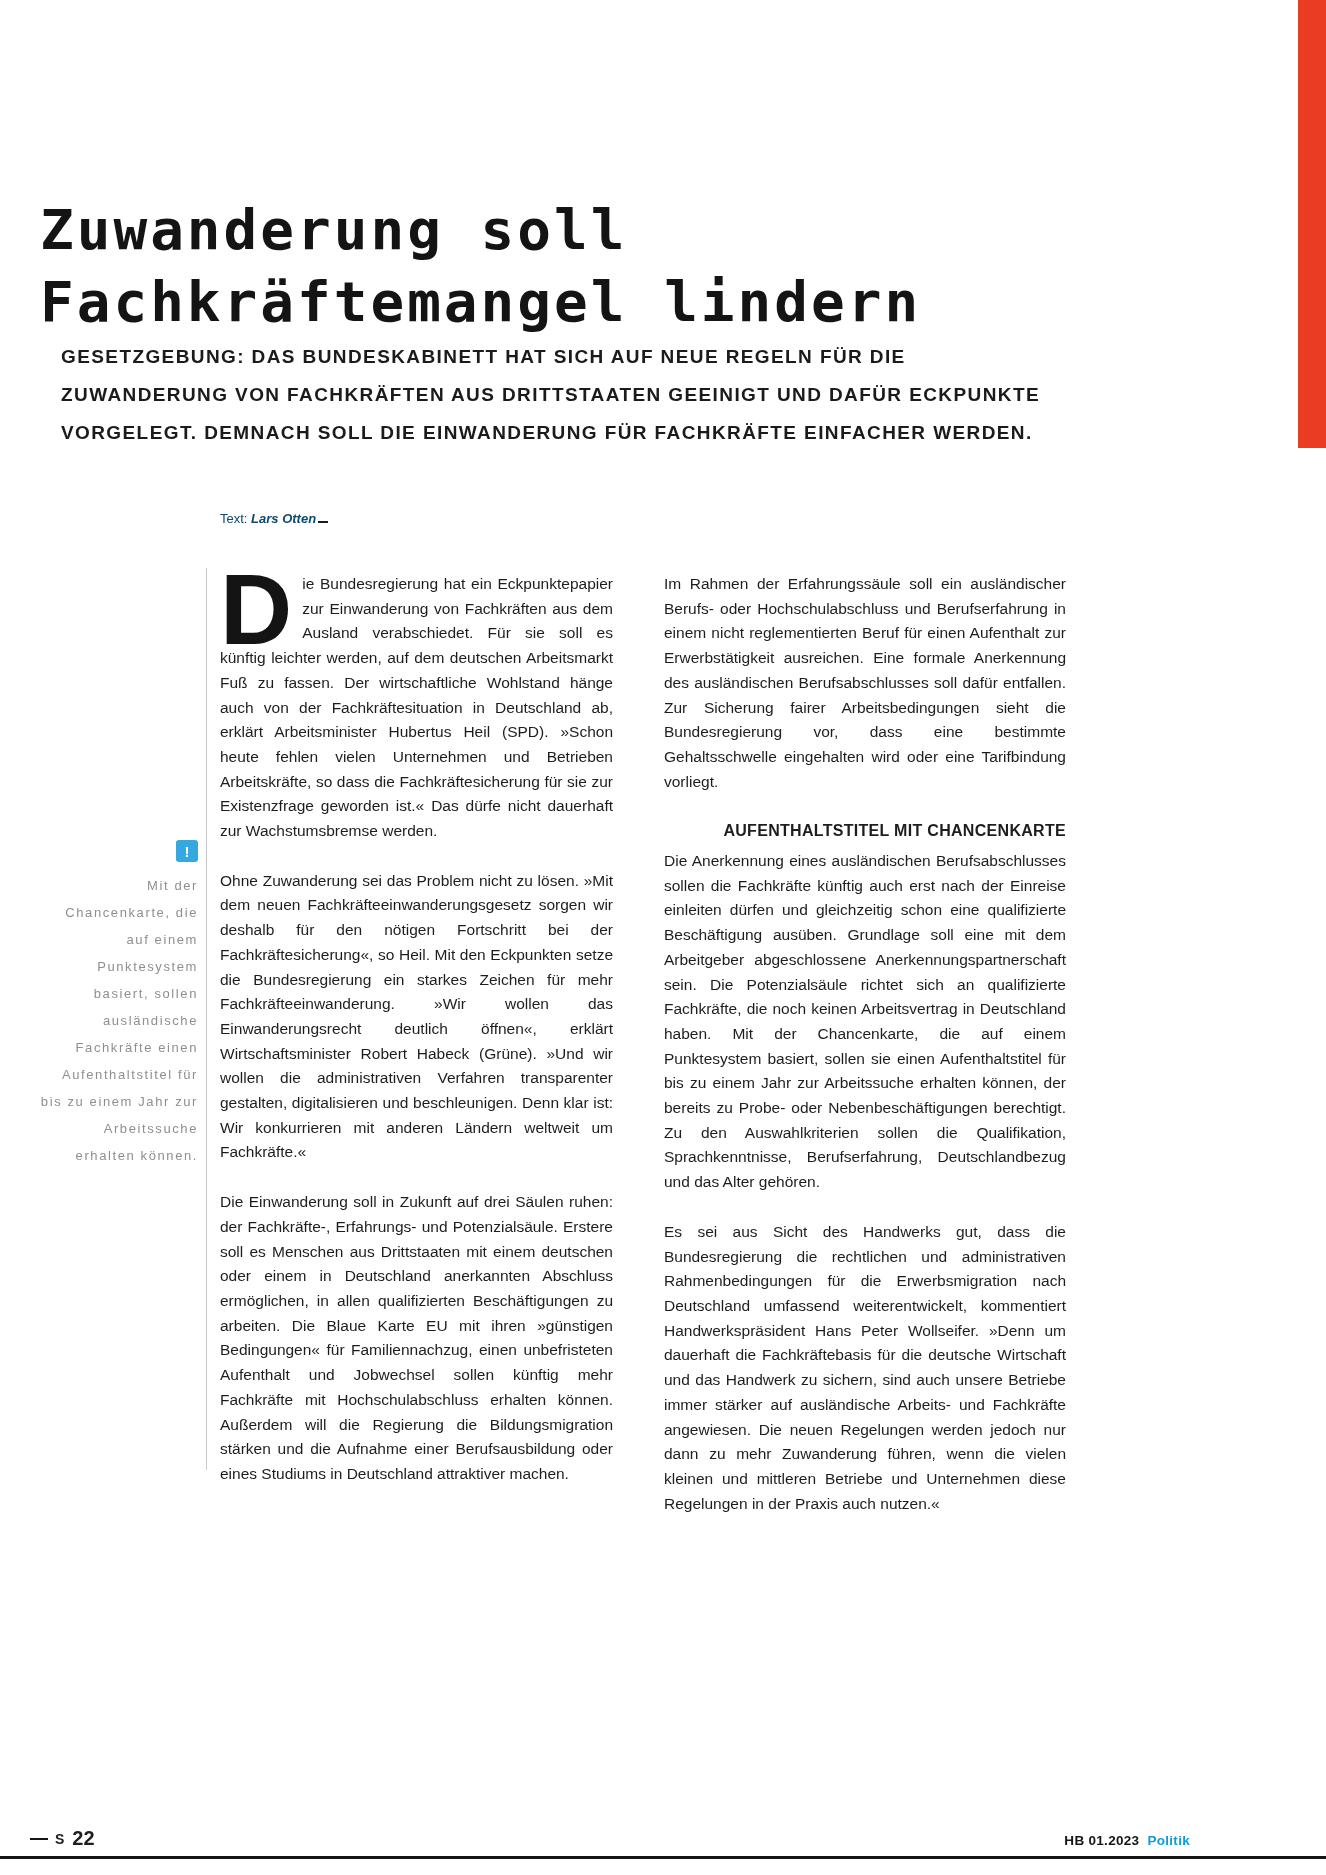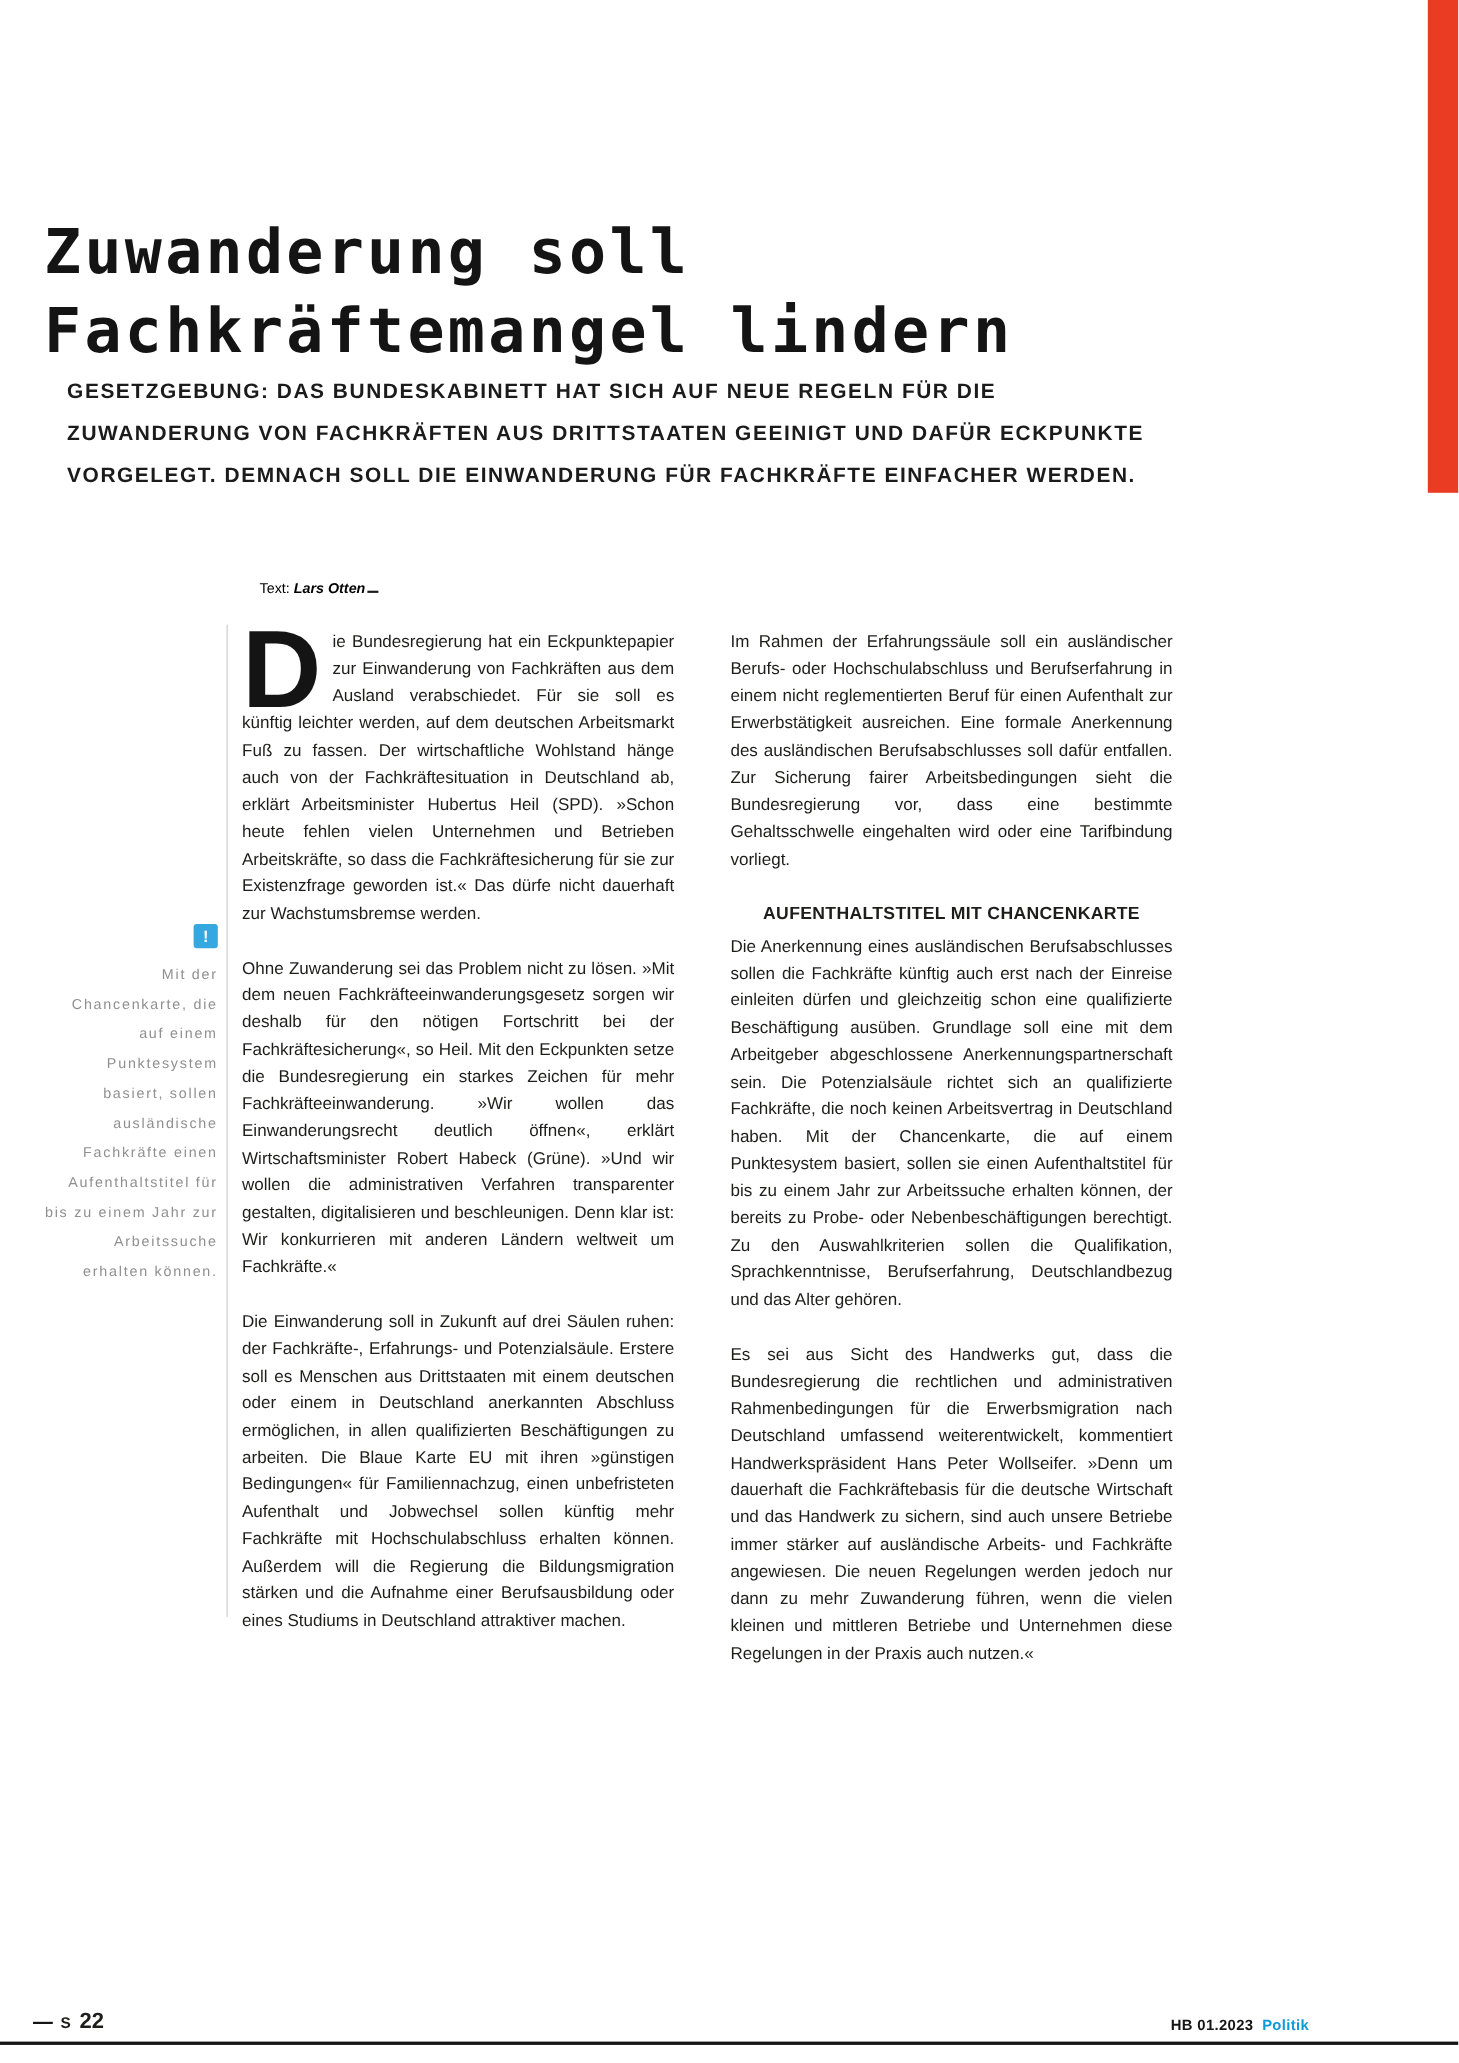--- a/index.html
+++ b/index.html
@@ -17,21 +17,21 @@
     font-size:56px; letter-spacing:3px; line-height:72px; color:#141414;
   }
   .headline .hl { display:block; white-space:nowrap; }
 
   .deck {
     position:absolute; left:61px; top:338px; width:990px; margin:0;
     font-weight:700; font-size:19px; letter-spacing:1.4px; line-height:38px;
     text-transform:uppercase; color:#1b1b1b;
   }
 
-  .byline { position:absolute; left:220px; top:511px; margin:16px; font-size:13px; color:#000000; }
+  .byline { position:absolute; left:220px; top:511px; margin:0; font-size:13px; color:#0c4a6e; }
   .byline .author { font-weight:700; font-style:italic; }
   .byline-mark { display:inline-block; width:10px; height:2px; background:#1b1b1b; margin-left:2px; vertical-align:baseline; }
 
   .vrule { position:absolute; left:206px; top:568px; width:1px; height:902px; background:#c9c9c9; }
 
   .margin-note { position:absolute; left:40px; top:840px; width:158px; text-align:right; }
   .note-icon {
     display:inline-flex; align-items:center; justify-content:center;
     width:22px; height:22px; background:var(--info_blue,#35a8e0); color:#ffffff;
     font-weight:700; font-size:15px; border-radius:3px; margin-bottom:10px;
@@ -42,21 +42,21 @@
   .col-left  { left:220px; width:393px; }
   .col-right { left:664px; width:402px; }
   .body-p { margin:0 0 25px 0; }
   .body-p:last-child { margin-bottom:0; }
 
   .dropcap {
     float:left; font-size:100px; line-height:74px; font-weight:700;
     padding-right:10px; color:#141414;
   }
 
-  .subhead { margin:0 0 5px 0; font-size:16px; font-weight:700; letter-spacing:0.3px; text-align:center; }
+  .subhead { margin:0 0 5px 0; font-size:16px; font-weight:700; letter-spacing:0.3px; text-align:right; }
 
   .footer-left { position:absolute; left:30px; top:1827px; display:flex; align-items:center; gap:7px; }
   .footer-dash { width:18px; height:2px; background:#151515; }
   .page-label  { font-size:14px; font-weight:700; letter-spacing:1px; }
   .page-number { font-size:20px; font-weight:700; }
 
   .footer-right { position:absolute; right:136px; top:1833px; display:flex; gap:8px; align-items:baseline; font-weight:700; font-size:13.5px; letter-spacing:0.3px; }
   .footer-issue { color:#151515; }
   .footer-section { color:var(--section_blue,#0f9bd8); }
 

